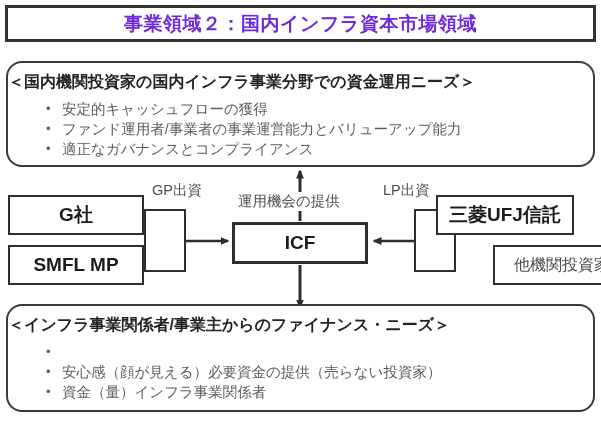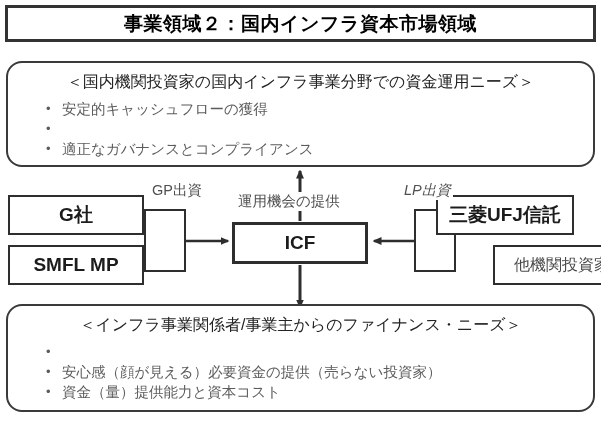--- a/index.html
+++ b/index.html
@@ -31,21 +31,21 @@
     box-sizing: border-box;
     border: 3px solid #333333;
     background: #ffffff;
     display: flex;
     align-items: center;
     justify-content: center;
   }
   .title-text {
     font-size: 19px;
     font-weight: bold;
-    color: #000000;
+    color: #6d28d9;
     letter-spacing: 0.5px;
     white-space: nowrap;
   }
 
   
   .panel {
     position: absolute;
     box-sizing: border-box;
     border: 2px solid #3a3a3a;
     border-radius: 16px;
@@ -57,23 +57,22 @@
     width: 589px;
     height: 106px;
   }
   .panel-bottom {
     left: 6px;
     top: 304px;
     width: 589px;
     height: 108px;
   }
   .panel-heading {
-    text-align: center;
     font-size: 16px;
-    font-weight: normal;
+    font-weight: bold;
     color: #232323;
     margin-top: 9px;
     white-space: nowrap;
   }
   .bullet-list {
     margin: 6px 0 0 0;
     padding: 0;
     list-style: none;
   }
   .bullet-list li {
@@ -181,21 +180,21 @@
   
   .flow-caption {
     position: absolute;
     font-size: 14.5px;
     color: #4f4f4f;
     white-space: nowrap;
     background: #ffffff;
     padding: 0 2px;
   }
   .cap-gp   { left: 150px; top: 181px; }
-  .cap-lp   { left: 402px; top: 181px; font-style: italic; }
+  .cap-lp   { left: 381px; top: 181px; }
   .cap-up   { left: 236px; top: 192px; }
   .cap-down { left: 236px; top: 269px; }
 </style>
 </head>
 <body>
 
 <div id="canvas">
 
   <div class="title-box">
     <div class="title-text">事業領域２：国内インフラ資本市場領域</div>
@@ -203,20 +202,21 @@
 
   <div class="panel panel-top">
     <div class="panel-heading">＜国内機関投資家の国内インフラ事業分野での資金運用ニーズ＞</div>
     <ul class="bullet-list">
       <li>
         <span class="bullet-dot">•</span>
         <span>安定的キャッシュフローの獲得</span>
       </li>
       <li>
         <span class="bullet-dot">•</span>
+        <span>ファンド運用者/事業者の事業運営能力とバリューアップ能力</span>
       </li>
       <li>
         <span class="bullet-dot">•</span>
         <span>適正なガバナンスとコンプライアンス</span>
       </li>
     </ul>
   </div>
 
   <svg class="arrow-svg" viewBox="0 0 601 424">
     <defs>
@@ -262,18 +262,18 @@
     <ul class="bullet-list">
       <li>
         <span class="bullet-dot">•</span>
       </li>
       <li>
         <span class="bullet-dot">•</span>
         <span>安心感（顔が見える）必要資金の提供（売らない投資家）</span>
       </li>
       <li>
         <span class="bullet-dot">•</span>
-        <span>資金（量）提供能力と資本コスト</span>
+        <span>資金（量）インフラ事業関係者</span>
       </li>
     </ul>
   </div>
 
 </div>
 
 </body></html>

